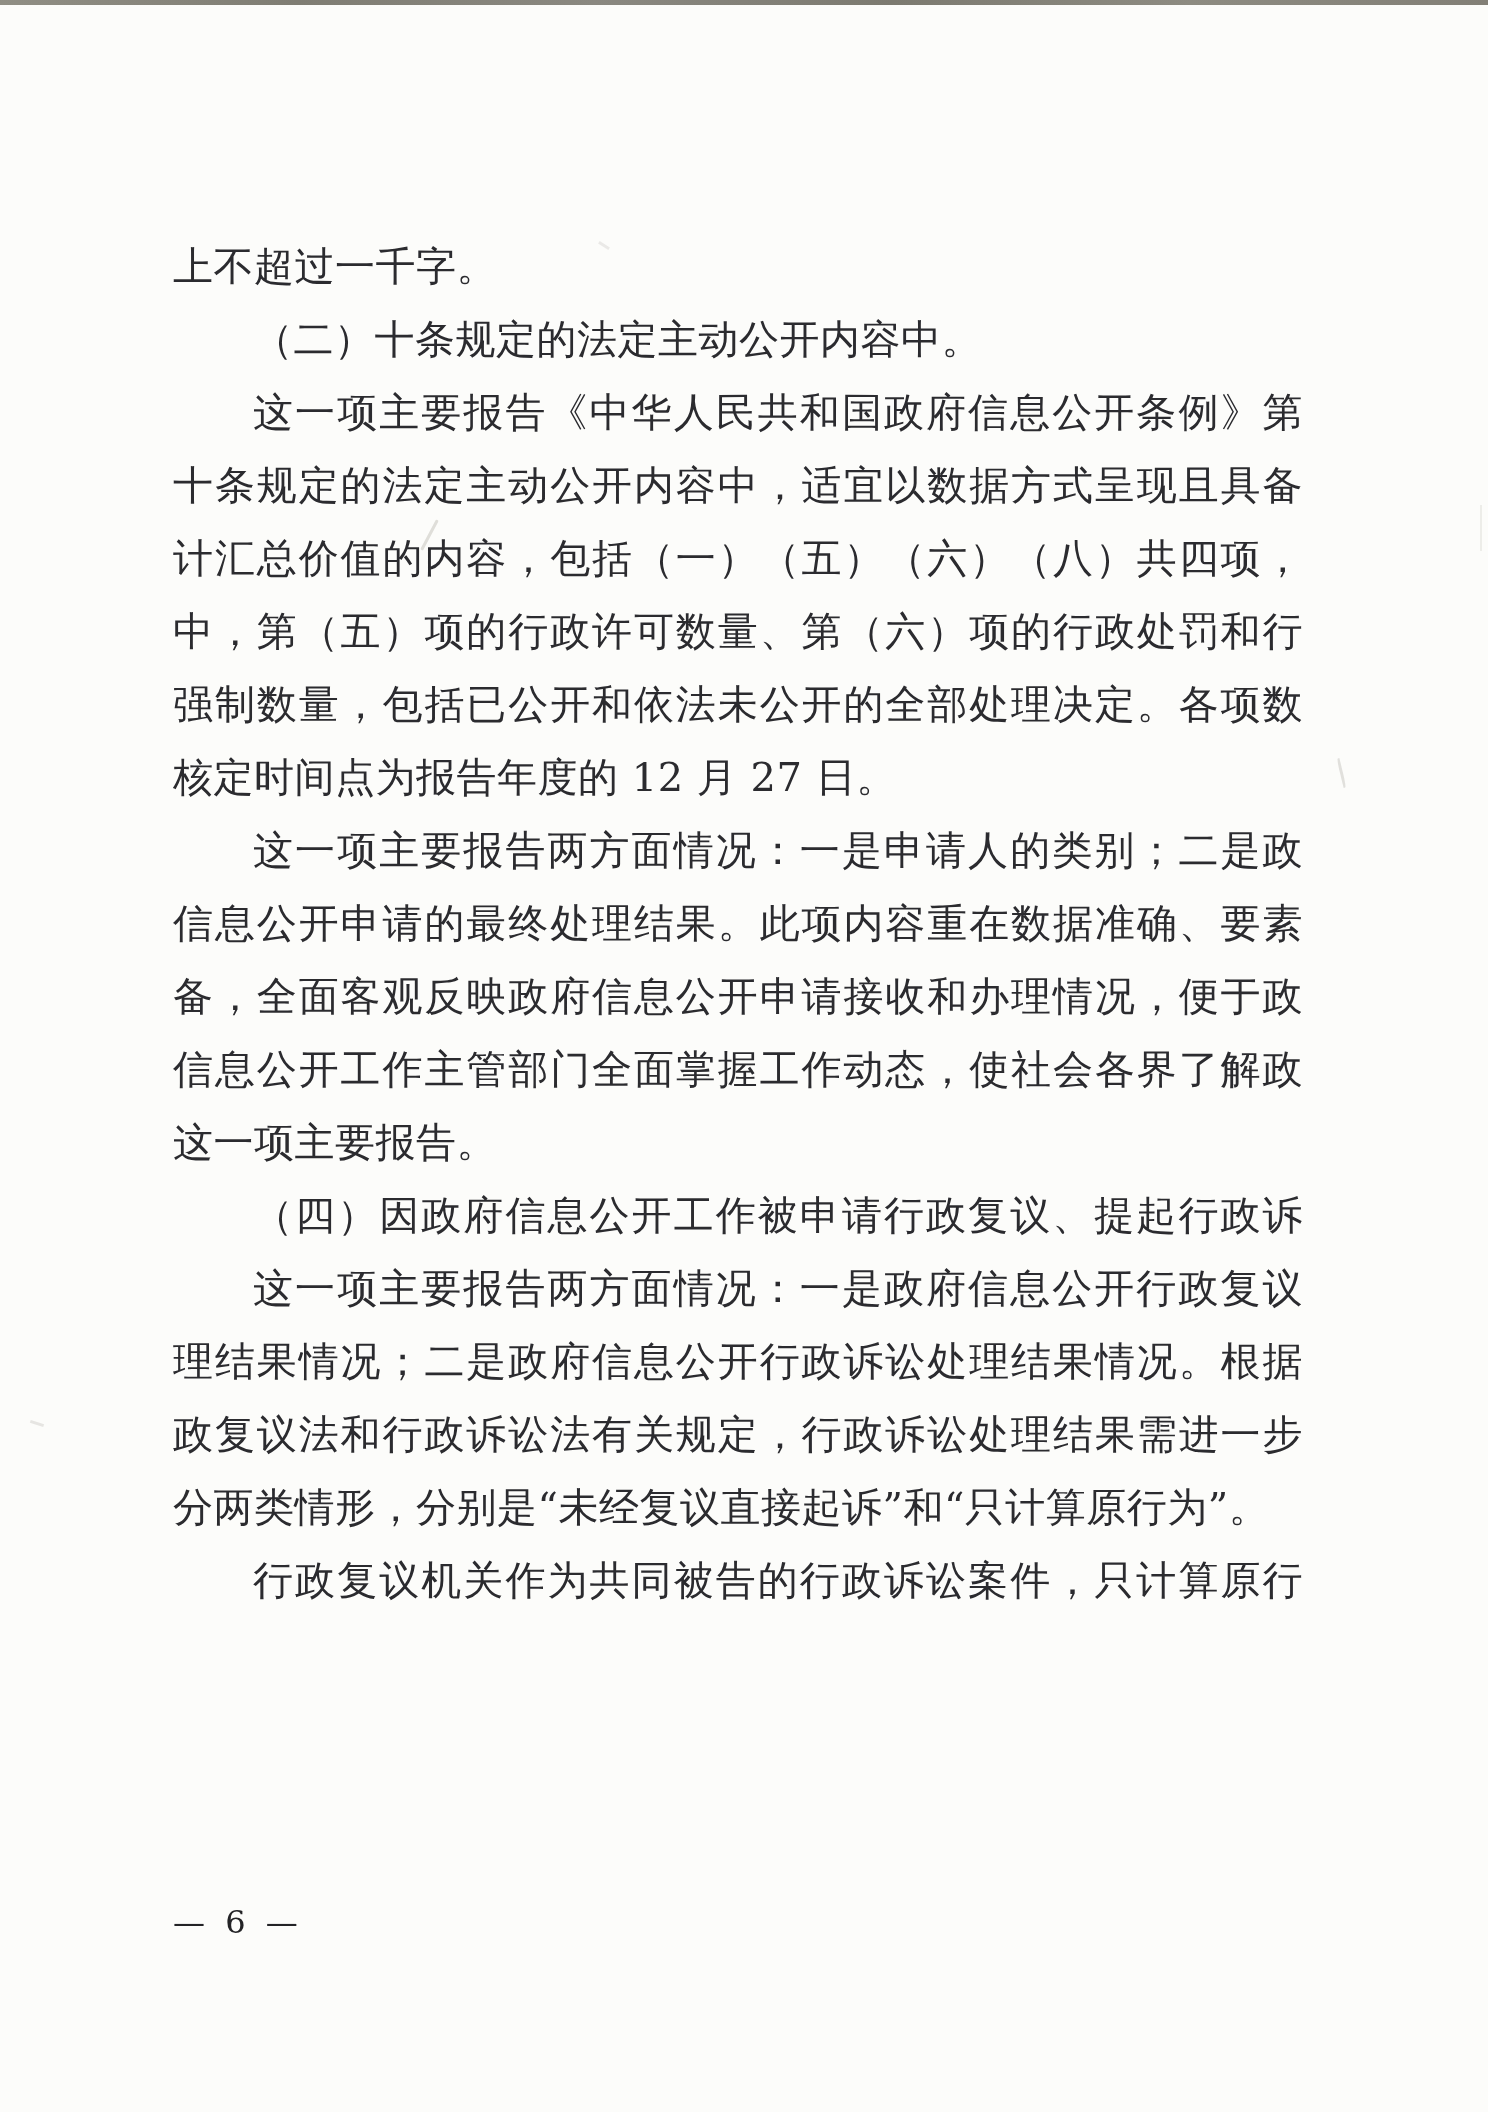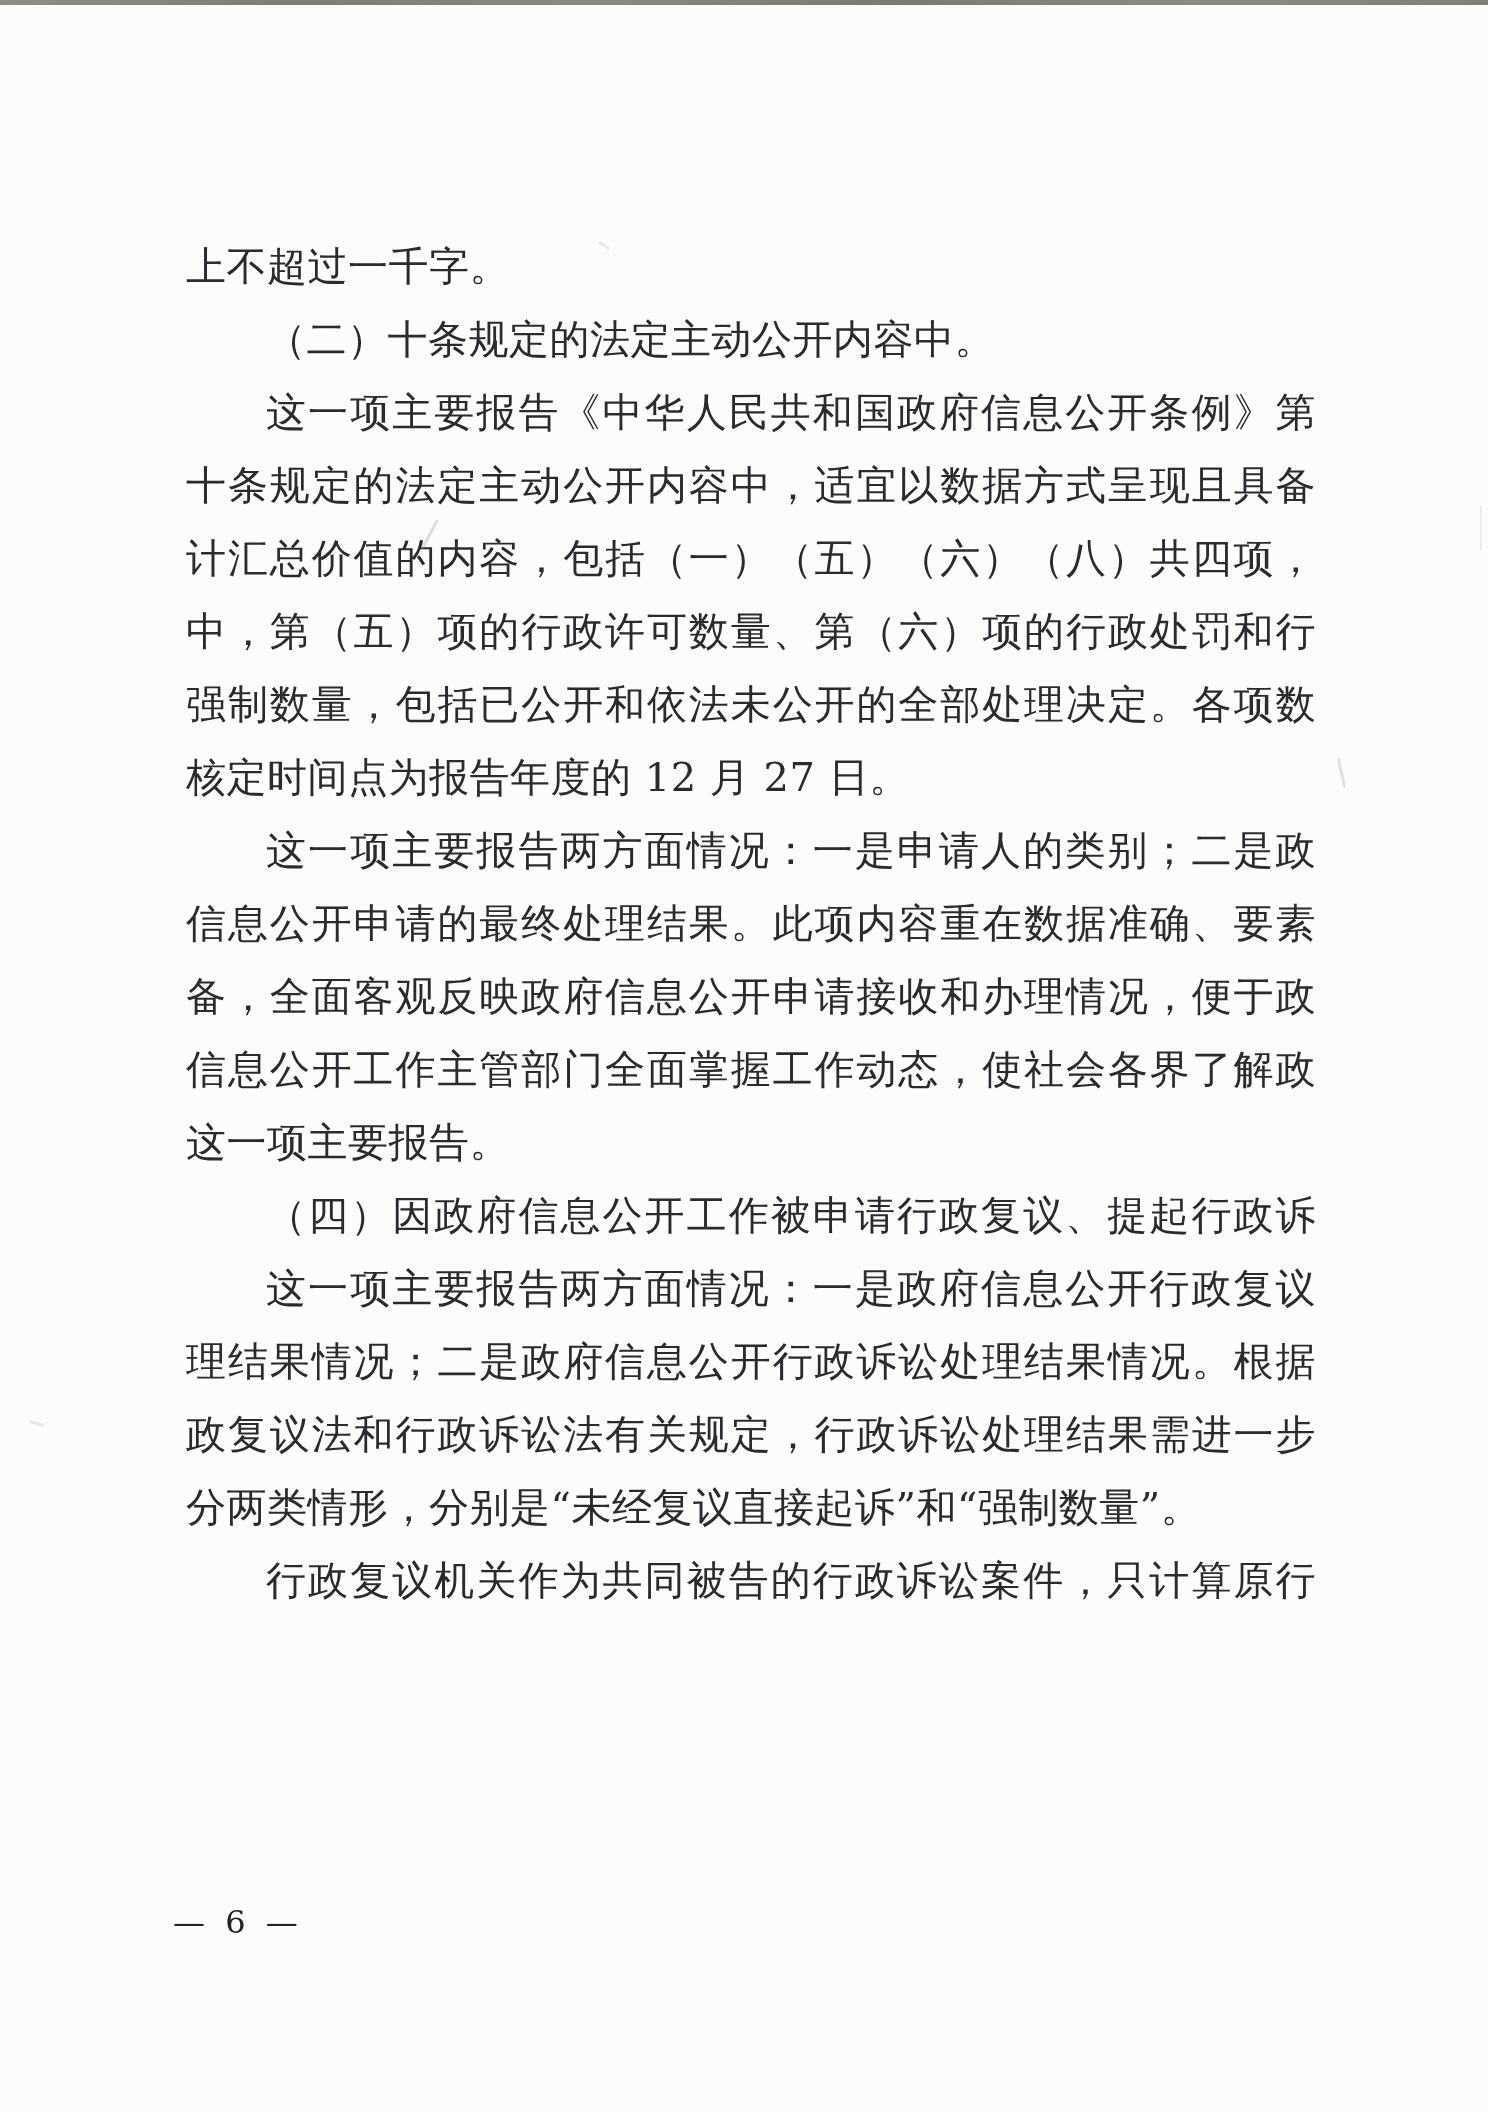--- a/index.html
+++ b/index.html
@@ -20,21 +20,21 @@
     top: 0; left: 0;
     width: 100%; height: 5px;
     background: linear-gradient(90deg,
       #908e84 0%, #7f7d73 20%, #8a8880 40%,
       #7c7a70 60%, #8d8b81 80%, #827f76 100%);
   }
 
   .body-text {
     position: absolute;
     top: 230px;
-    left: 186px;
+    left: 173px;
     width: 1130px;
   }
 
   .line {
     margin: 0;
     height: 73px;
     line-height: 73px;
     font-size: 40px;
     color: #2b2b2f;
     letter-spacing: 0.5px;
@@ -85,21 +85,21 @@
     <p class="line">核定时间点为报告年度的 12 月 27 日。</p>
     <p class="line indent fill">这一项主要报告两方面情况：一是申请人的类别；二是政府</p>
     <p class="line fill">信息公开申请的最终处理结果。此项内容重在数据准确、要素齐</p>
     <p class="line fill">备，全面客观反映政府信息公开申请接收和办理情况，便于政府</p>
     <p class="line fill">信息公开工作主管部门全面掌握工作动态，使社会各界了解政府</p>
     <p class="line">这一项主要报告。</p>
     <p class="line indent fill">（四）因政府信息公开工作被申请行政复议、提起行政诉讼</p>
     <p class="line indent fill">这一项主要报告两方面情况：一是政府信息公开行政复议处</p>
     <p class="line fill">理结果情况；二是政府信息公开行政诉讼处理结果情况。根据行</p>
     <p class="line fill">政复议法和行政诉讼法有关规定，行政诉讼处理结果需进一步区</p>
-    <p class="line">分两类情形，分别是“未经复议直接起诉”和“强制数量”。</p>
+    <p class="line">分两类情形，分别是“未经复议直接起诉”和“只计算原行为”。</p>
     <p class="line indent fill">行政复议机关作为共同被告的行政诉讼案件，只计算原行为</p>
   </main>
 
   <div class="footer">
     <span>— 6 —</span>
   </div>
 
   <div class="artifact a1"></div>
   <div class="artifact a2"></div>
   <div class="artifact a3"></div>

